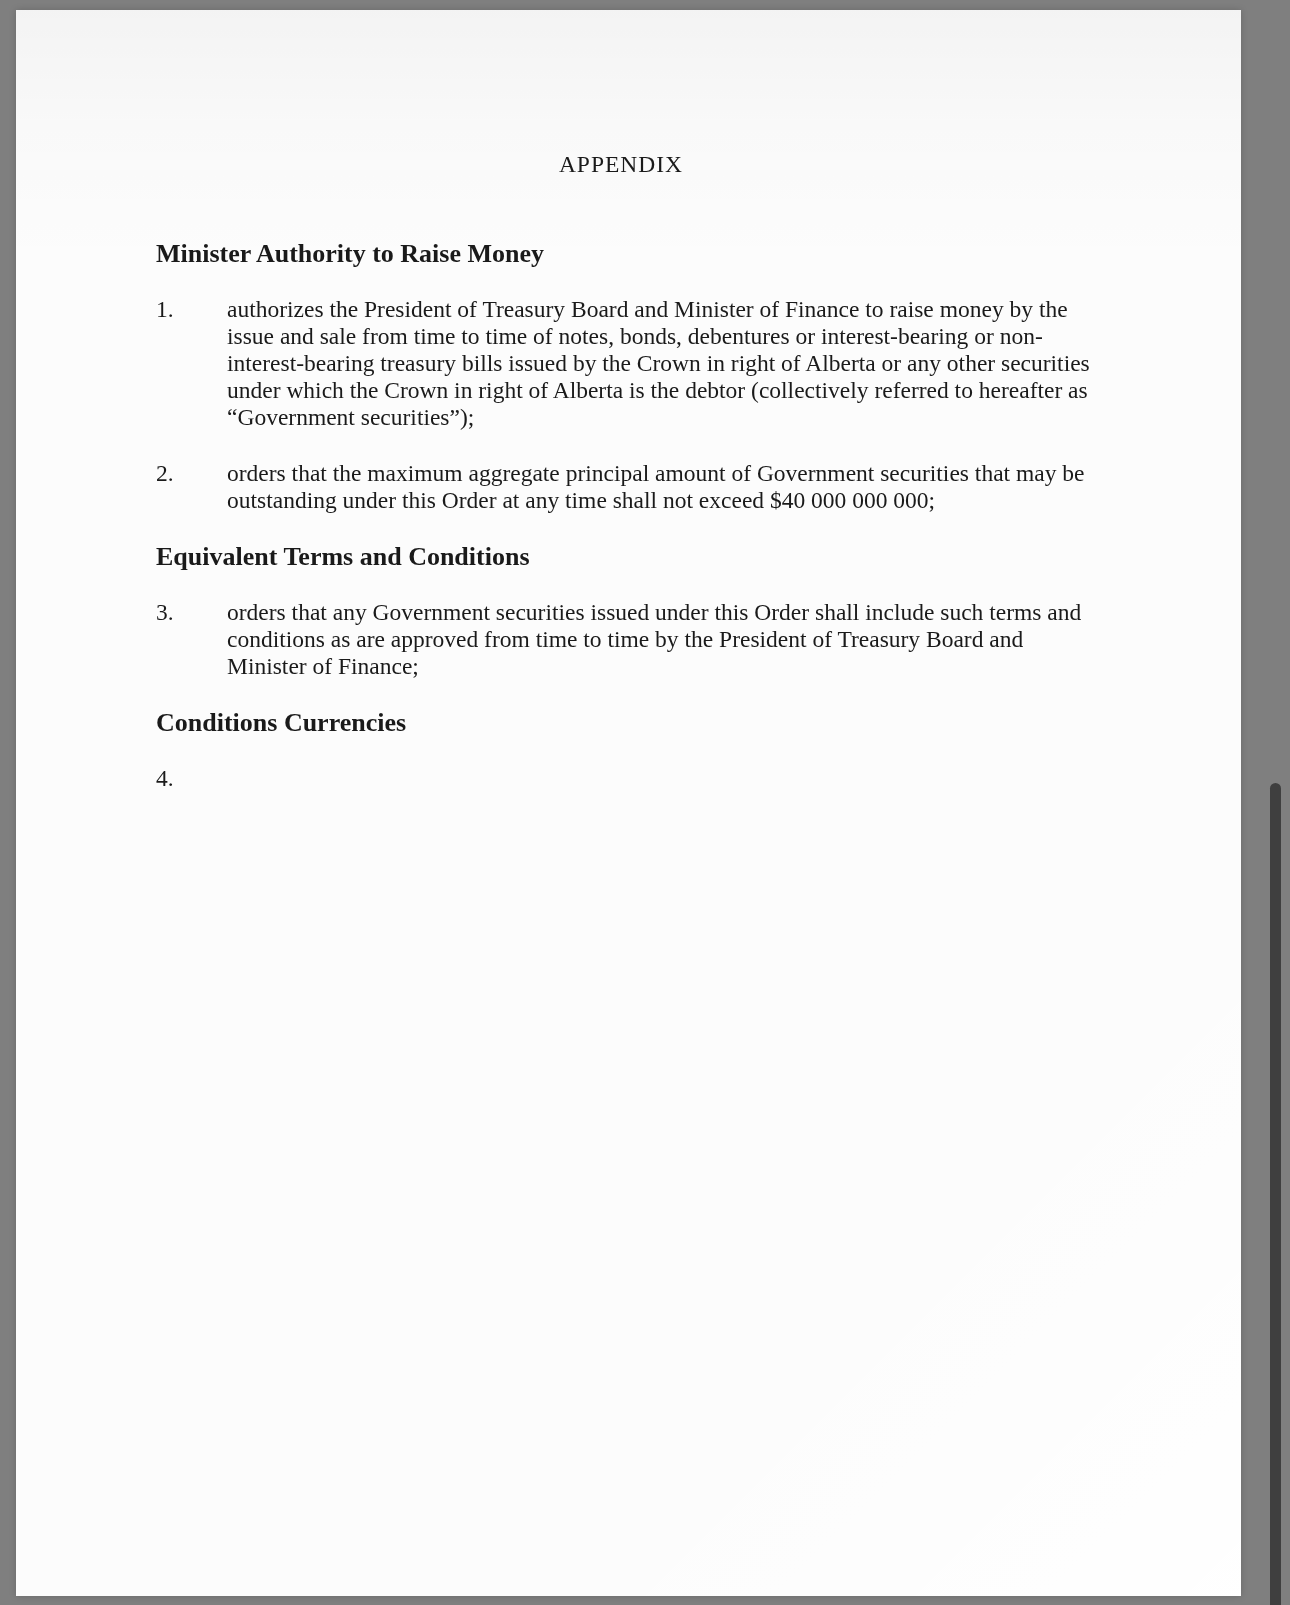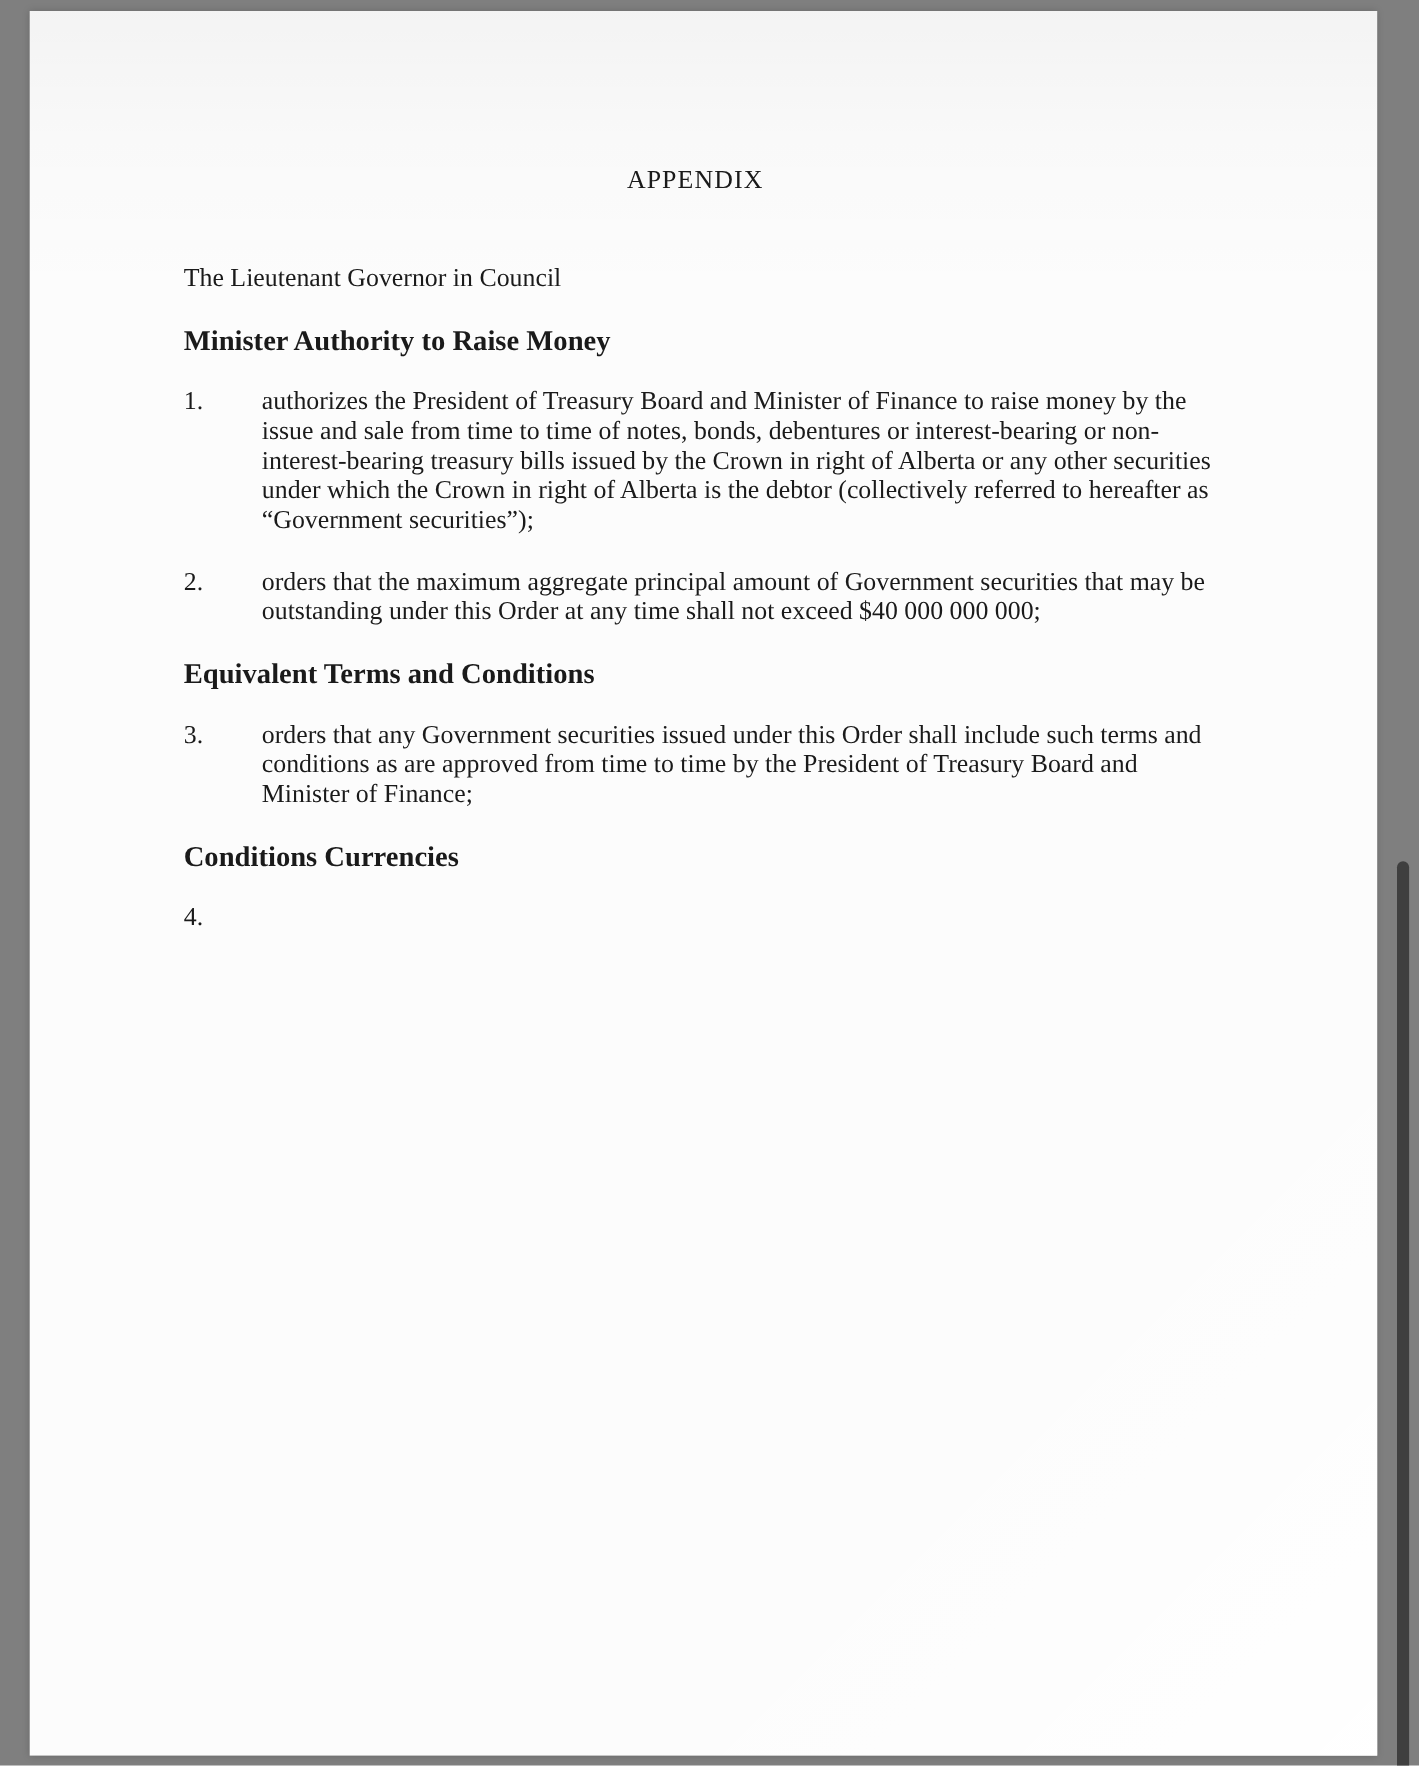--- a/index.html
+++ b/index.html
@@ -13,21 +13,21 @@
     overflow: hidden;
     background: #7f7f7f;
     font-family: "Liberation Serif", "DejaVu Serif", serif;
   }
   .viewer {
     position: absolute;
     inset: 0;
   }
   .page {
     position: absolute;
-    left: 27px;
+    left: 16px;
     top: 10px;
     width: 1225px;
     height: 1586px;
     background:
       linear-gradient(180deg, rgba(0,0,0,0.035) 0px, rgba(0,0,0,0.012) 120px, rgba(0,0,0,0) 260px),
       linear-gradient(315deg, rgba(255,255,255,0.9) 0%, rgba(255,255,255,0) 26%),
       #fcfcfc;
     box-shadow: 0 0 7px rgba(0,0,0,0.18);
     box-sizing: border-box;
     padding: 141px 0 0 140px;
@@ -75,21 +75,20 @@
 </style>
 </head>
 <body>
 
 <div class="viewer">
 
   <div class="page">
 
     <h1 class="doc-title">APPENDIX</h1>
 
-    <p class="intro">The Lieutenant Governor in Council</p>
 
     <h2 class="section-heading">Minister Authority to Raise Money</h2>
 
     <div class="item">
       <span class="num">1.</span>
       <span class="txt">authorizes the President of Treasury Board and Minister of Finance to raise money by the issue and sale from time to time of notes, bonds, debentures or interest-bearing or non-interest-bearing treasury bills issued by the Crown in right of Alberta or any other securities under which the Crown in right of Alberta is the debtor (collectively referred to hereafter as “Government securities”);</span>
     </div>
 
     <div class="item">
       <span class="num">2.</span>

